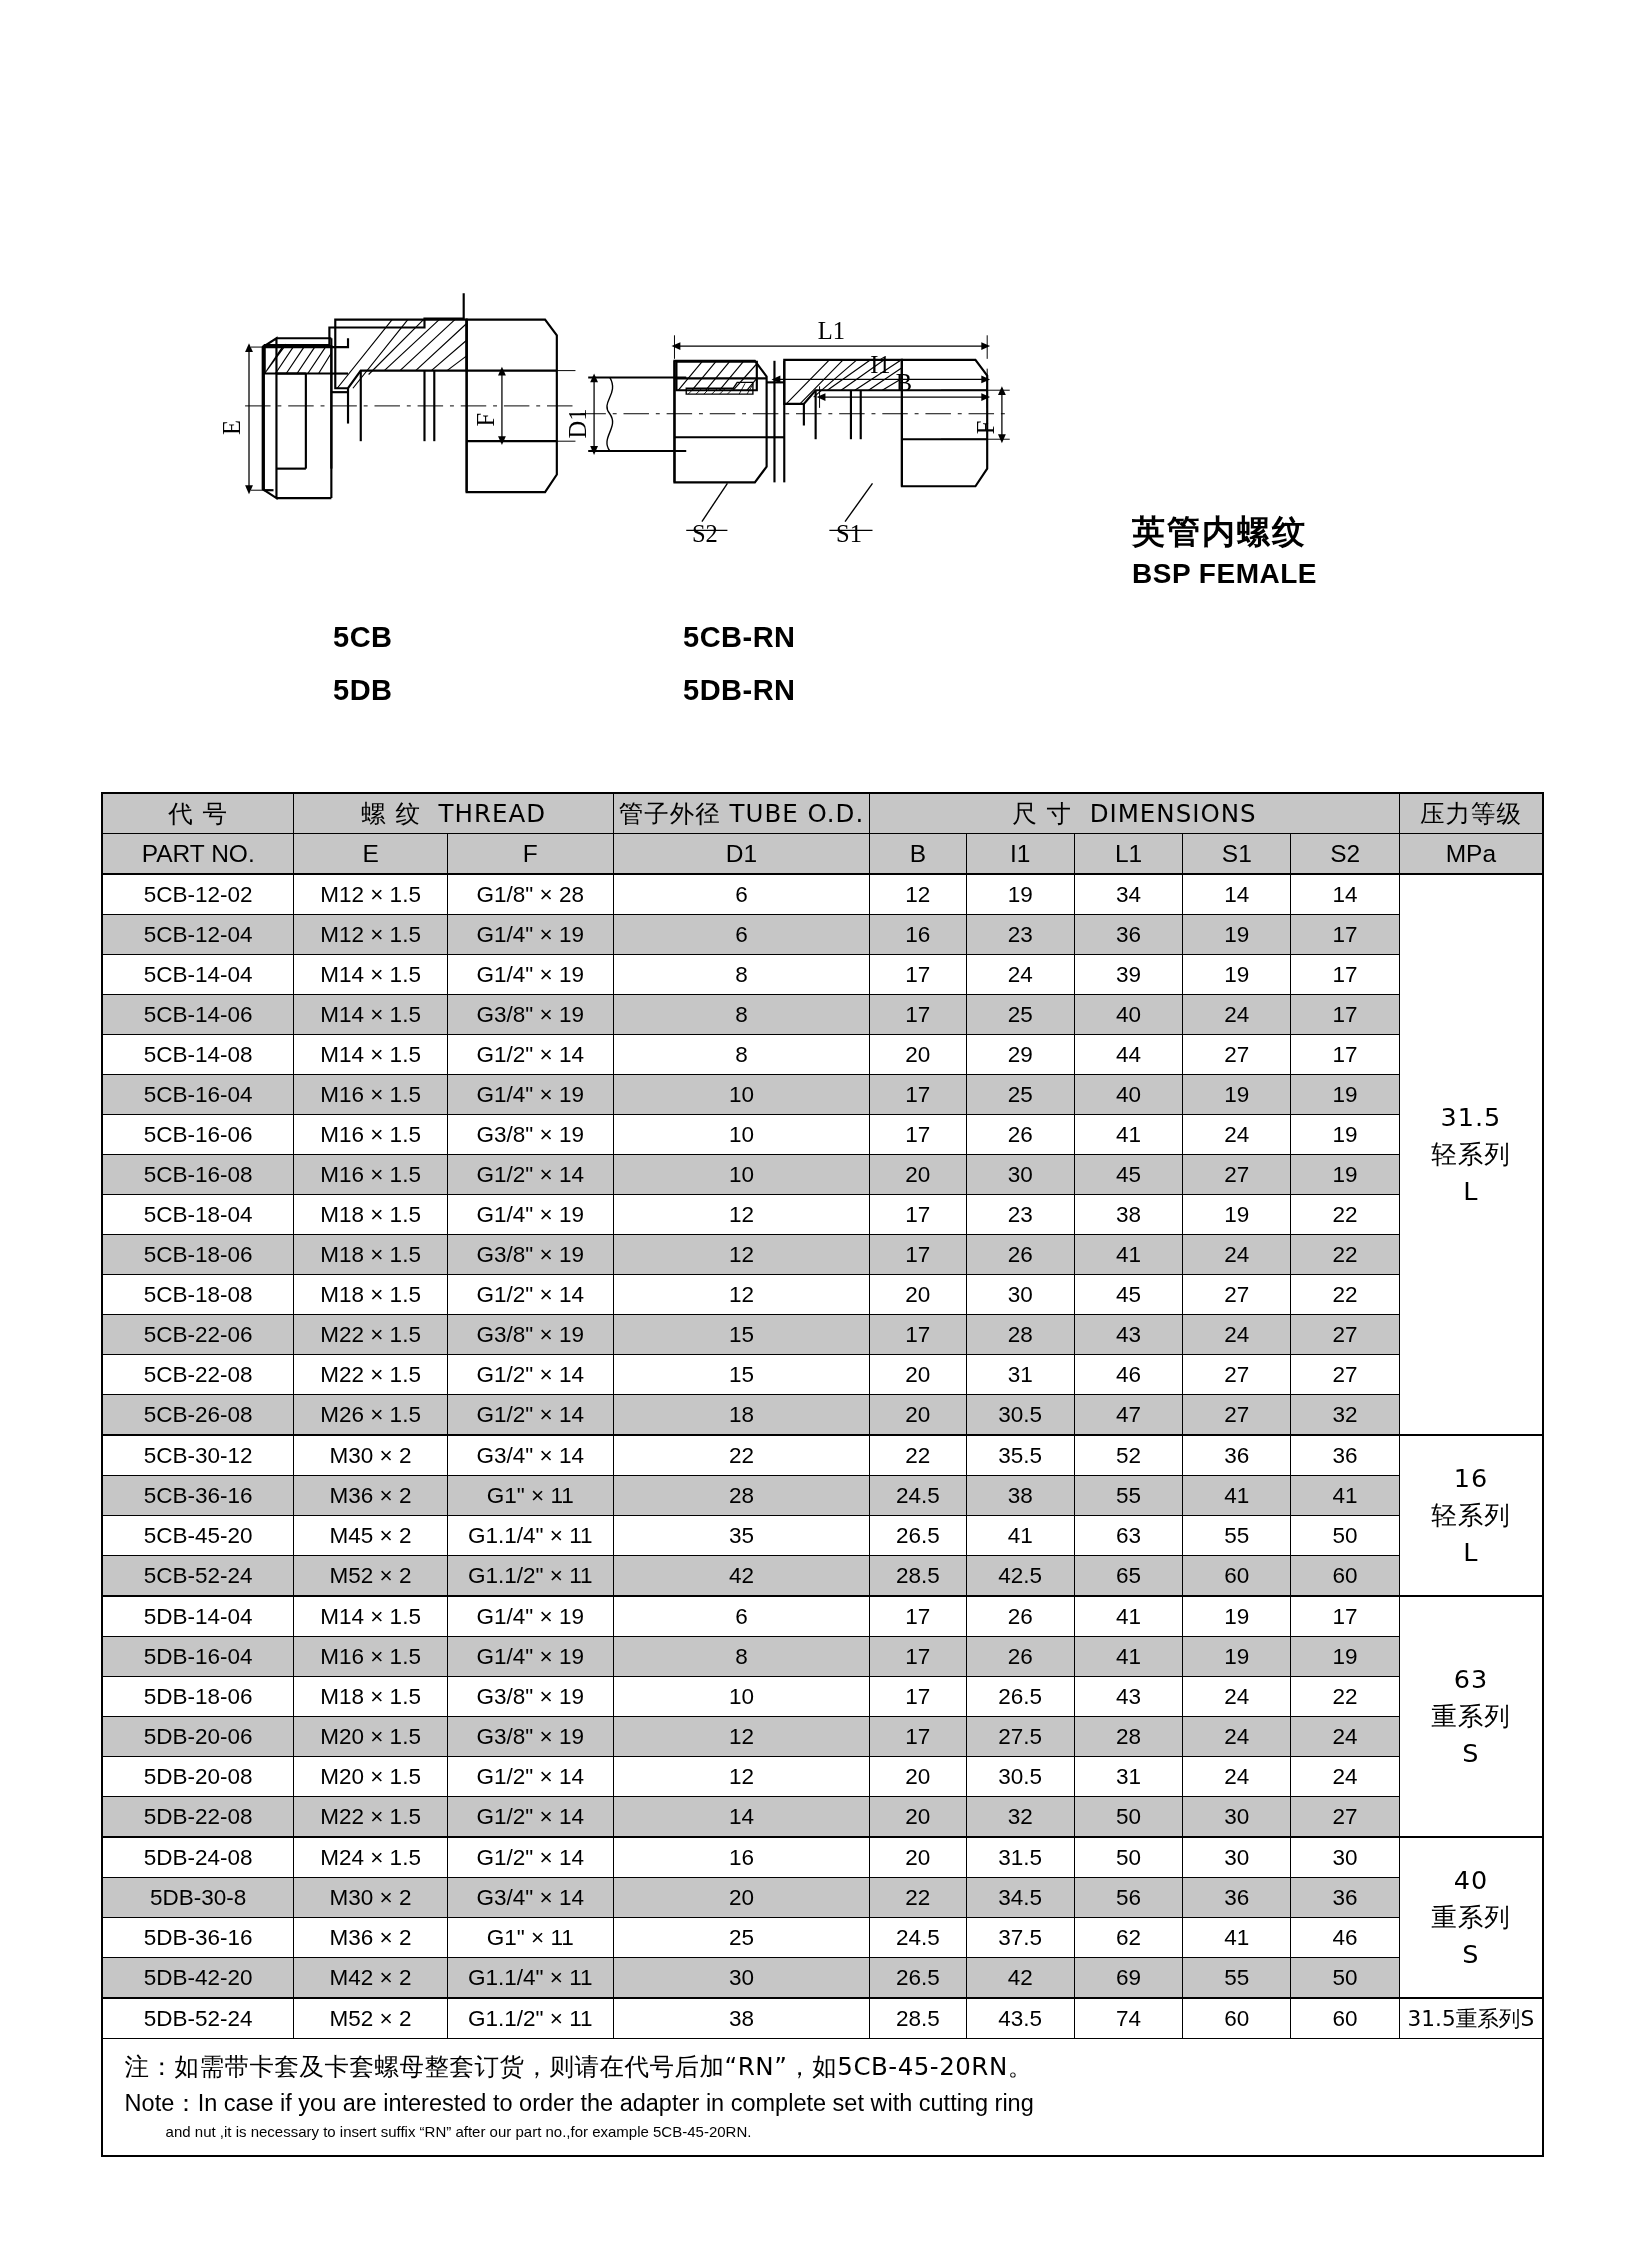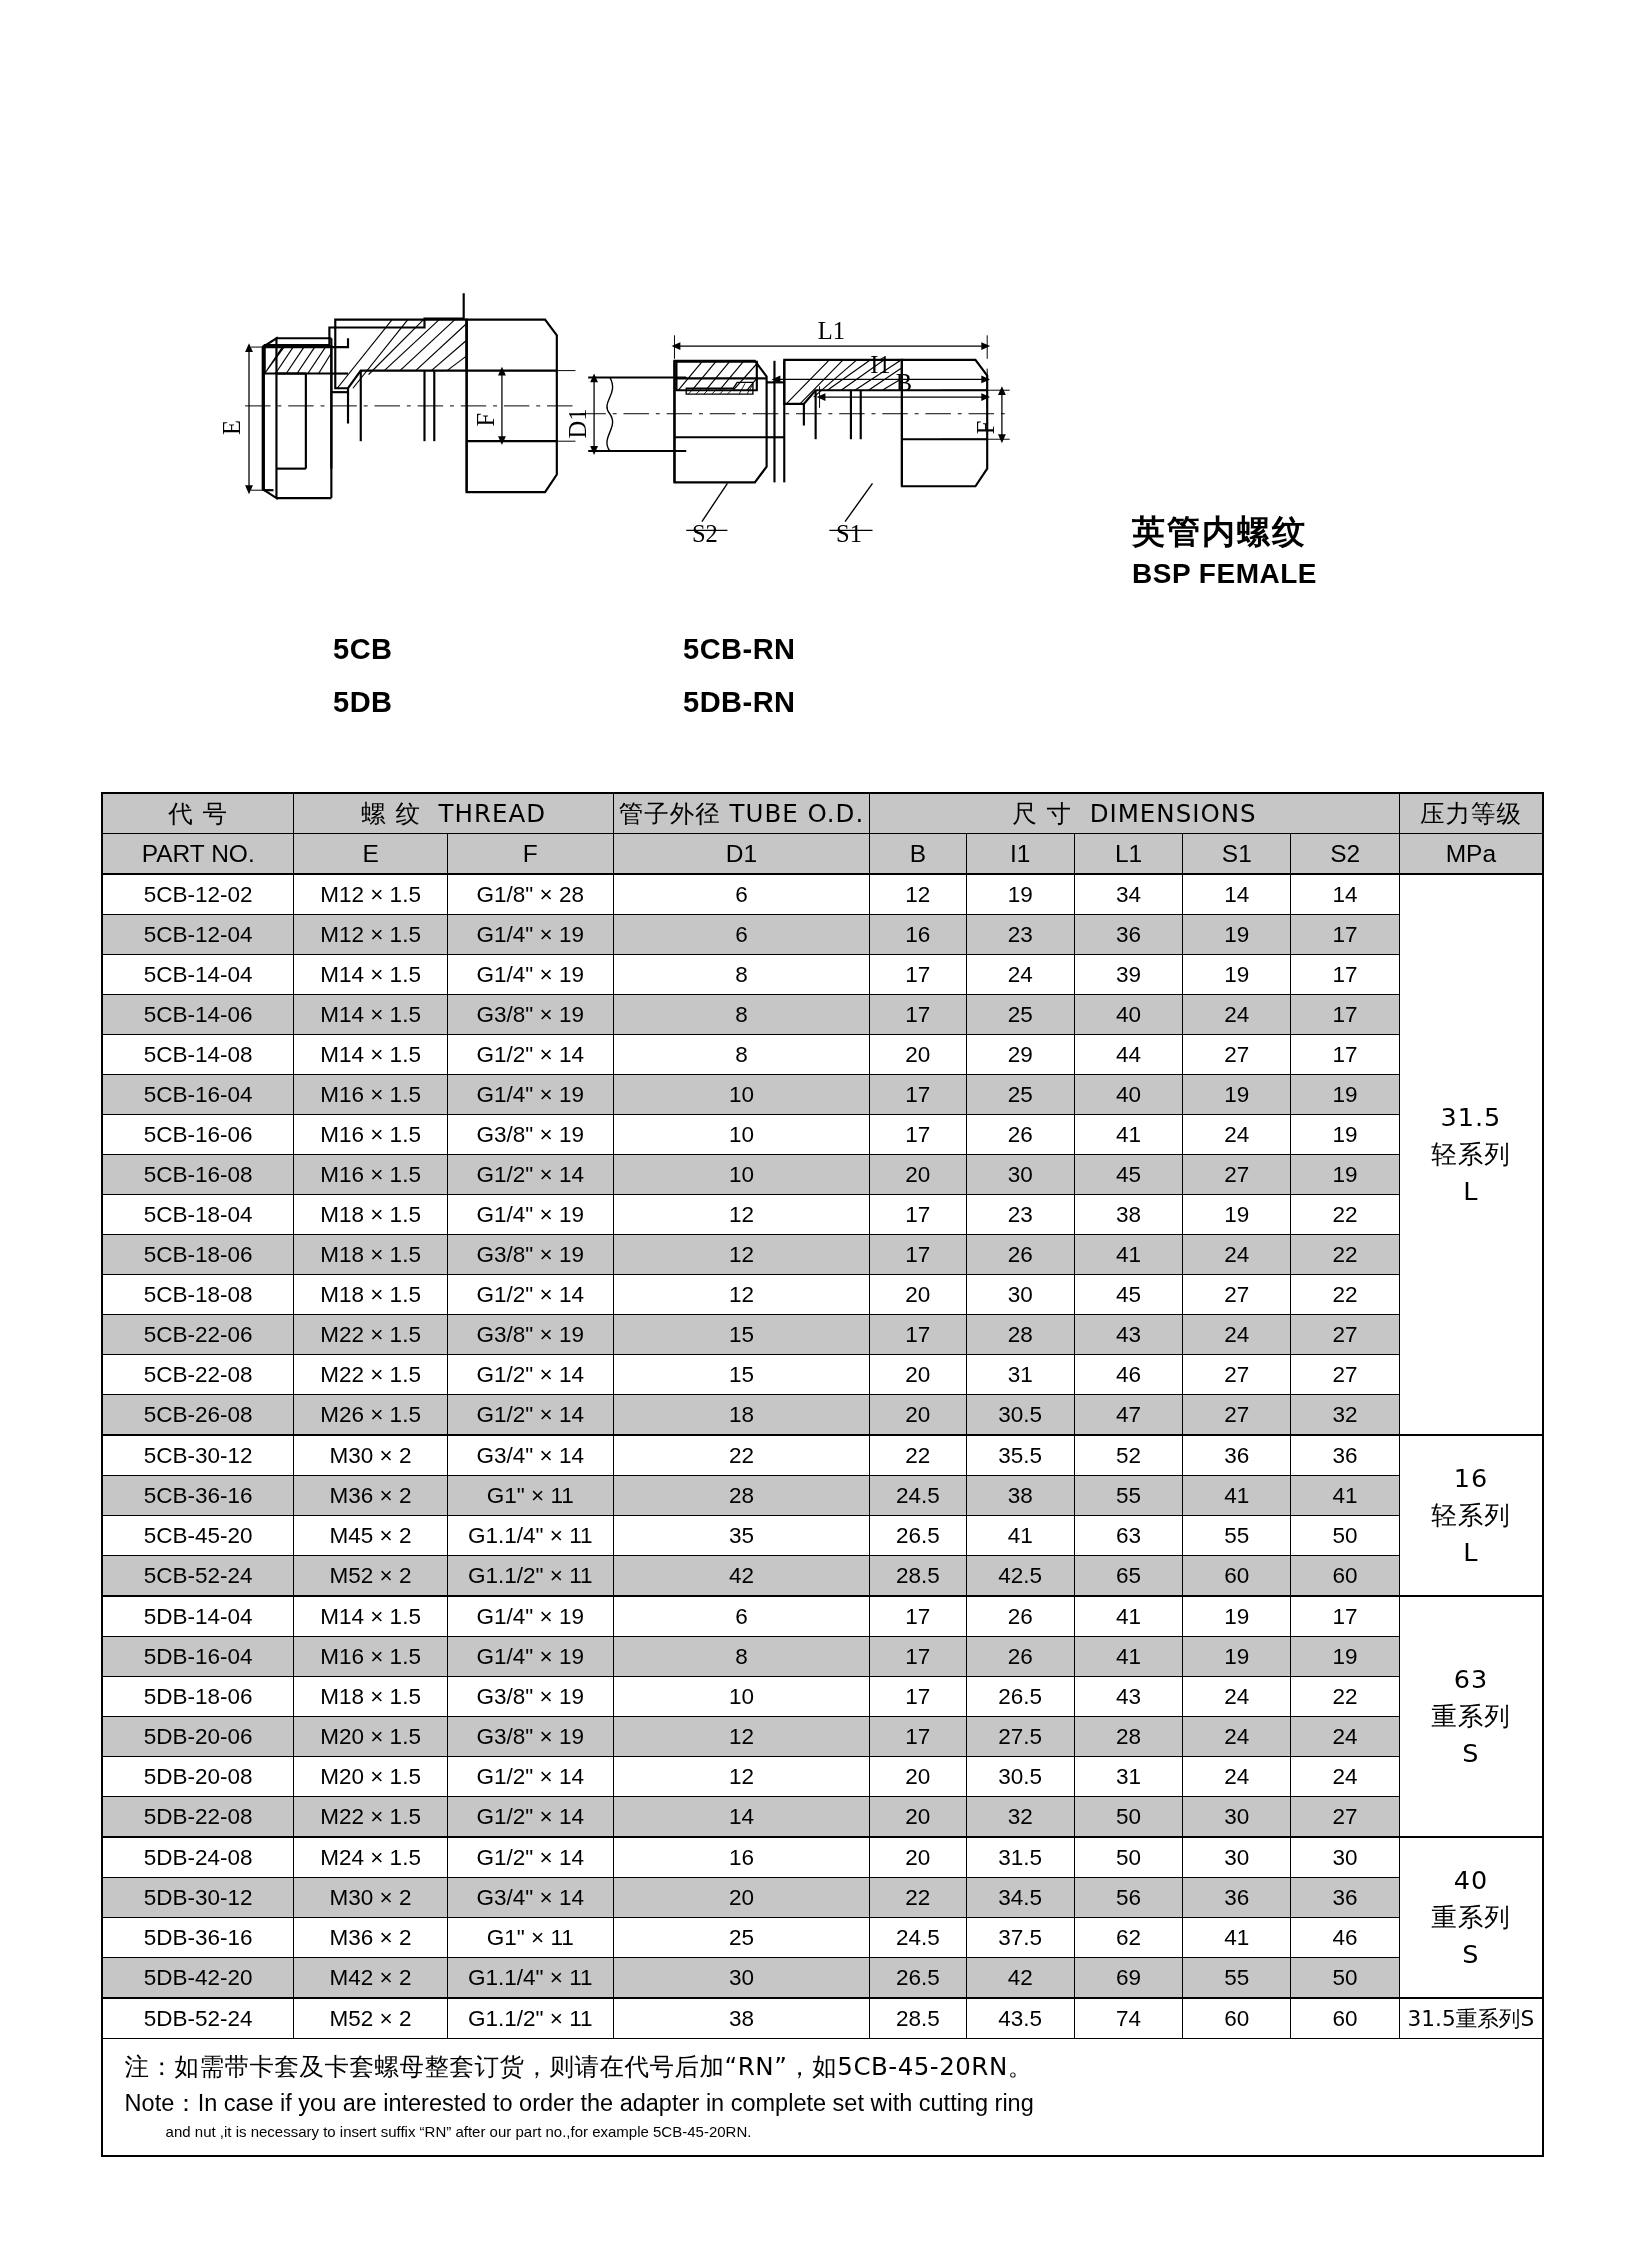--- a/index.html
+++ b/index.html
@@ -16,21 +16,20 @@
   
   .drawings{position:absolute;left:0;top:245px;width:1645px;height:461px;}
   .draw-svg{position:absolute;left:0;top:0;}
 
   .fig-caption{
     position:absolute;
     font-weight:bold;
     font-size:29px;
     letter-spacing:0.5px;
     white-space:nowrap;
-    margin-top:12px;
   }
   .cap-5cb{left:333px;top:376px;}
   .cap-5db{left:333px;top:429px;}
   .cap-5cbrn{left:683px;top:376px;}
   .cap-5dbrn{left:683px;top:429px;}
 
   .title-block{position:absolute;left:1132px;top:266px;}
   .title-cn{
     font-family:"DejaVu Sans","Liberation Sans",sans-serif;
     font-size:33px;font-weight:bold;letter-spacing:2px;
@@ -621,21 +620,21 @@
             <td class="grp-top">50</td>
             <td class="grp-top">30</td>
             <td class="grp-top">30</td>
             <td class="outer-r grp-top press" rowspan="4">
               <div>40</div>
               <div>重系列</div>
               <div>S</div>
             </td>
           </tr>
           <tr class="shaded">
-            <td class="outer-l">5DB-30-12</td>
+            <td class="outer-l">5DB-30-8</td>
             <td>M30 × 2</td>
             <td>G3/4" × 14</td>
             <td>20</td>
             <td>22</td>
             <td>34.5</td>
             <td>56</td>
             <td>36</td>
             <td>36</td>
           </tr>
           <tr class="plain">

